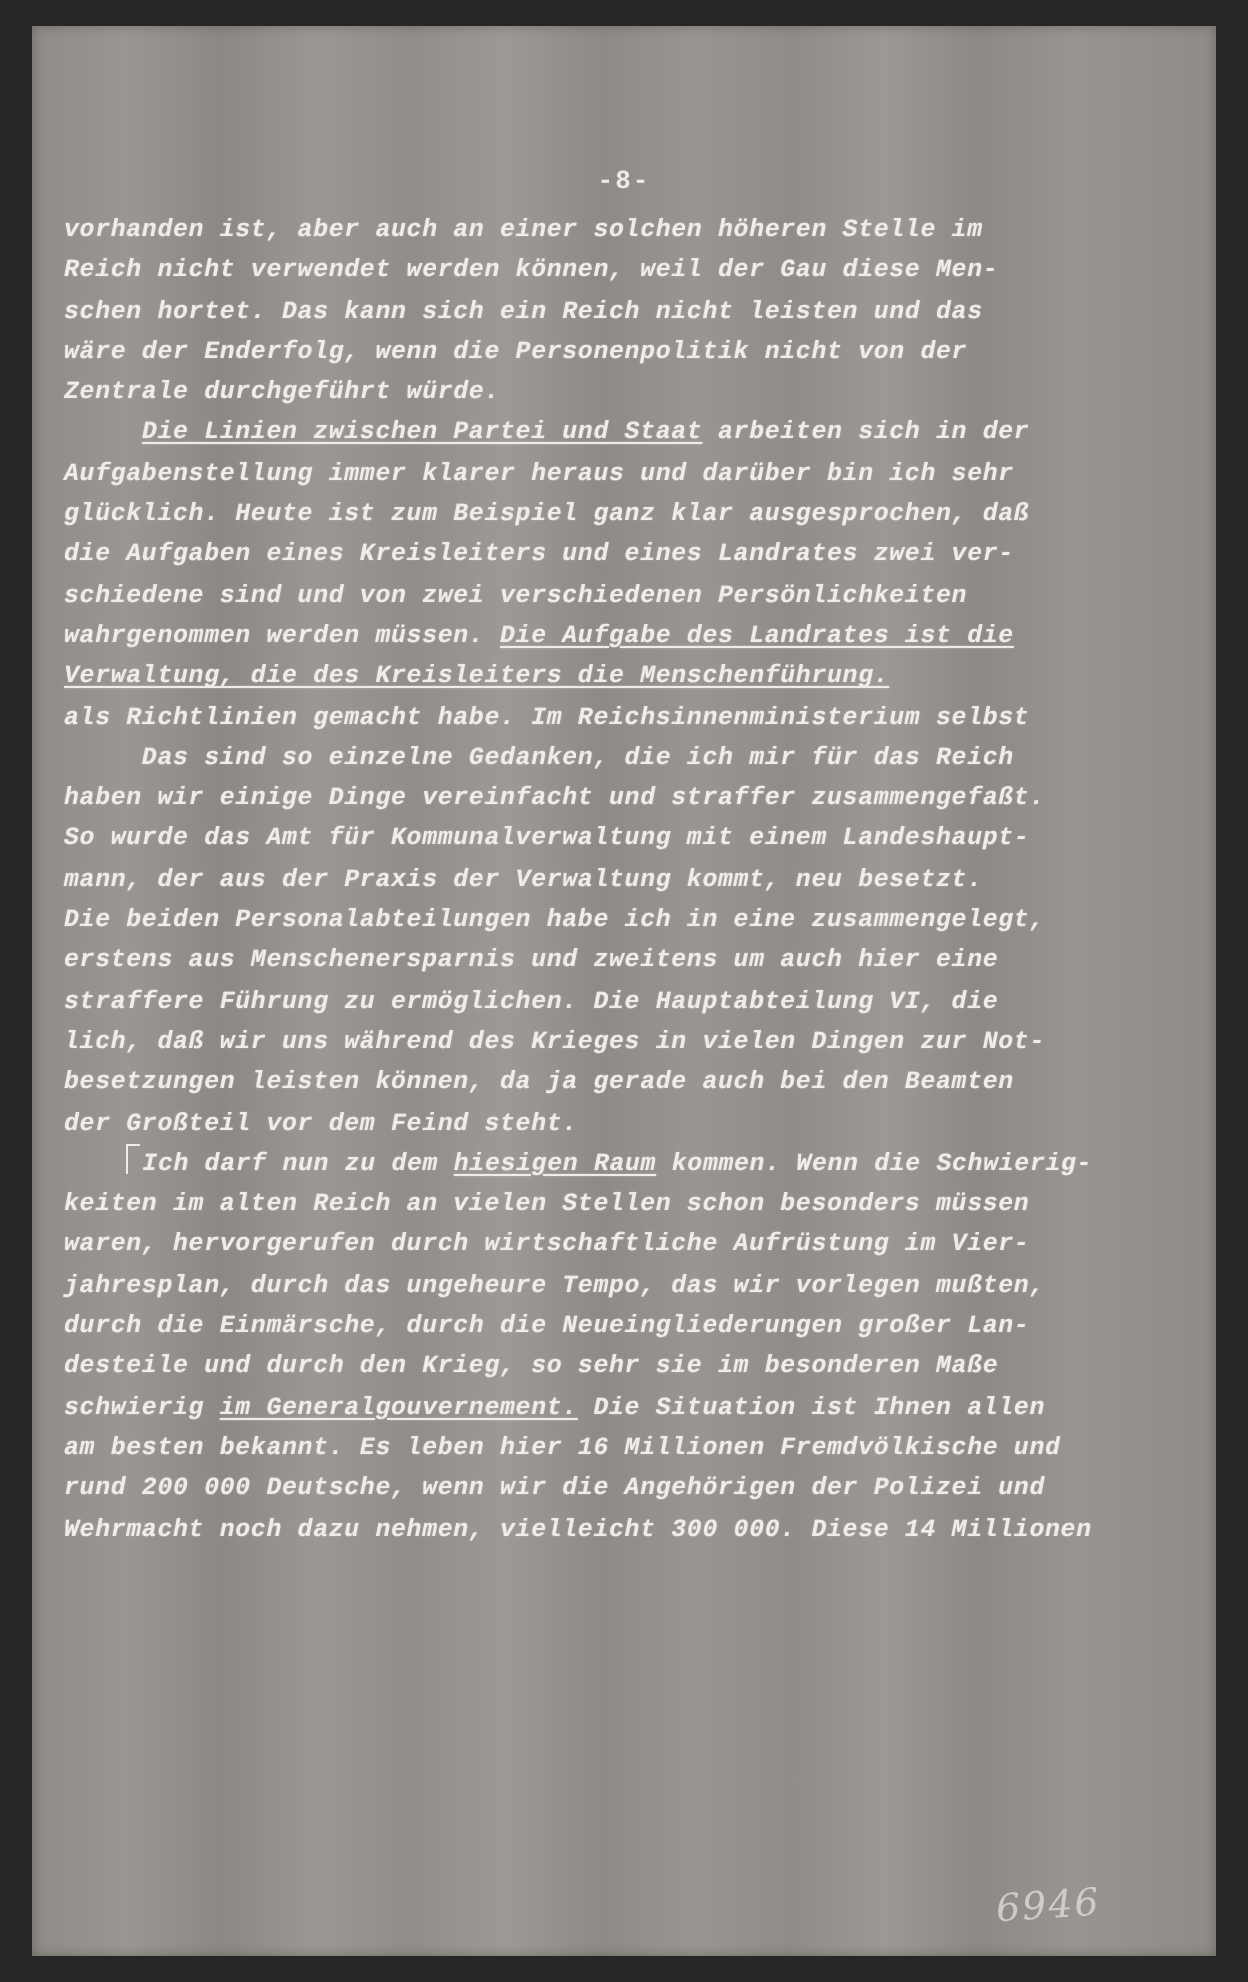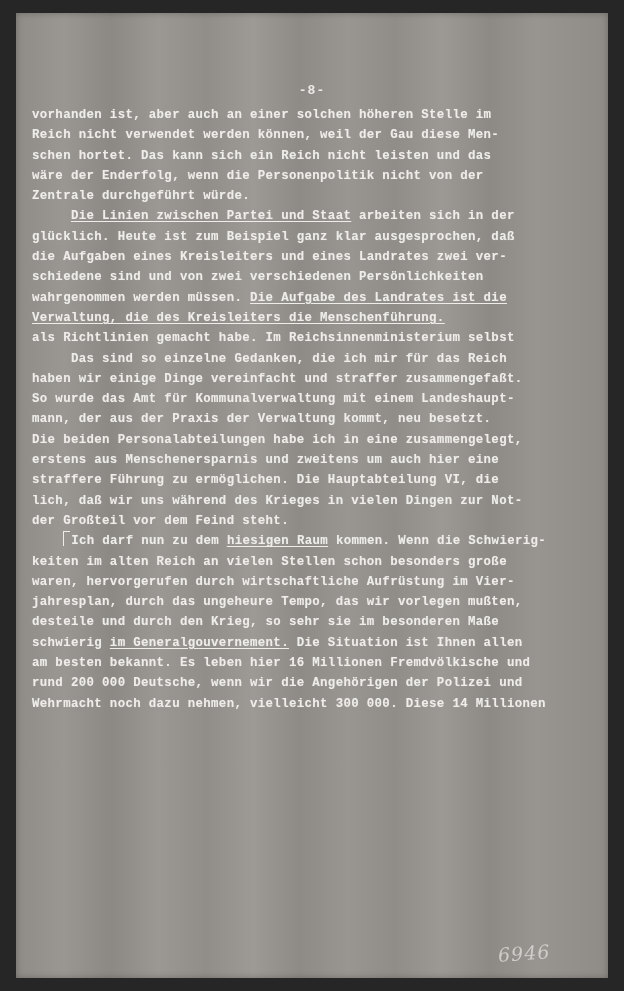--- a/index.html
+++ b/index.html
@@ -32,21 +32,21 @@
       position: absolute;
       left: 16px; top: 92px;
       width: 572px;
       color: #eeede9;
       font-weight: bold;
       font-size: 12.4px;
       line-height: 20.3px;
       letter-spacing: 0.35px;
       text-shadow: 0 0 1px rgba(255,255,255,0.35);
     }
-    .line { white-space: pre; height: 20.3px; }
+    .line { white-space: pre; height: 20.3px; font-style: italic; }
     .u { text-decoration: underline; text-underline-offset: 2px; text-align: center; }
     .bracket {
       display: inline-block;
       width: 6px; height: 14px;
       border-left: 1.5px solid #eeede9;
       border-top: 1.5px solid #eeede9;
       vertical-align: -2px;
       margin-right: 1px;
     }
     .archive-number {
@@ -66,39 +66,42 @@
 
 <div class="page">
   <div class="page-number">-8-</div>
   <div class="text-block" id="text-block">
       <div class="line"><span>vorhanden ist, aber auch an einer solchen höheren Stelle im</span></div>
       <div class="line"><span>Reich nicht verwendet werden können, weil der Gau diese Men-</span></div>
       <div class="line"><span>schen hortet. Das kann sich ein Reich nicht leisten und das</span></div>
       <div class="line"><span>wäre der Enderfolg, wenn die Personenpolitik nicht von der</span></div>
       <div class="line"><span>Zentrale durchgeführt würde.</span></div>
       <div class="line"><span>     </span><span class="u">Die Linien zwischen Partei und Staat</span><span> arbeiten sich in der</span></div>
+      <div class="line"><span>Aufgabenstellung immer klarer heraus und darüber bin ich sehr</span></div>
       <div class="line"><span>glücklich. Heute ist zum Beispiel ganz klar ausgesprochen, daß</span></div>
       <div class="line"><span>die Aufgaben eines Kreisleiters und eines Landrates zwei ver-</span></div>
       <div class="line"><span>schiedene sind und von zwei verschiedenen Persönlichkeiten</span></div>
       <div class="line"><span>wahrgenommen werden müssen. </span><span class="u">Die Aufgabe des Landrates ist die</span></div>
       <div class="line"><span class="u">Verwaltung, die des Kreisleiters die Menschenführung.</span></div>
       <div class="line"><span>als Richtlinien gemacht habe. Im Reichsinnenministerium selbst</span></div>
       <div class="line"><span>     Das sind so einzelne Gedanken, die ich mir für das Reich</span></div>
       <div class="line"><span>haben wir einige Dinge vereinfacht und straffer zusammengefaßt.</span></div>
       <div class="line"><span>So wurde das Amt für Kommunalverwaltung mit einem Landeshaupt-</span></div>
       <div class="line"><span>mann, der aus der Praxis der Verwaltung kommt, neu besetzt.</span></div>
       <div class="line"><span>Die beiden Personalabteilungen habe ich in eine zusammengelegt,</span></div>
       <div class="line"><span>erstens aus Menschenersparnis und zweitens um auch hier eine</span></div>
       <div class="line"><span>straffere Führung zu ermöglichen. Die Hauptabteilung VI, die</span></div>
       <div class="line"><span>lich, daß wir uns während des Krieges in vielen Dingen zur Not-</span></div>
+      <div class="line"><span>besetzungen leisten können, da ja gerade auch bei den Beamten</span></div>
       <div class="line"><span>der Großteil vor dem Feind steht.</span></div>
       <div class="line">    <span class="bracket"></span><span>Ich darf nun zu dem </span><span class="u">hiesigen Raum</span><span> kommen. Wenn die Schwierig-</span></div>
-      <div class="line"><span>keiten im alten Reich an vielen Stellen schon besonders große</span></div>
+      <div class="line"><span>keiten im alten Reich an vielen Stellen schon besonders müssen</span></div>
       <div class="line"><span>waren, hervorgerufen durch wirtschaftliche Aufrüstung im Vier-</span></div>
       <div class="line"><span>jahresplan, durch das ungeheure Tempo, das wir vorlegen mußten,</span></div>
+      <div class="line"><span>durch die Einmärsche, durch die Neueingliederungen großer Lan-</span></div>
       <div class="line"><span>desteile und durch den Krieg, so sehr sie im besonderen Maße</span></div>
       <div class="line"><span>schwierig </span><span class="u">im Generalgouvernement.</span><span> Die Situation ist Ihnen allen</span></div>
       <div class="line"><span>am besten bekannt. Es leben hier 16 Millionen Fremdvölkische und</span></div>
       <div class="line"><span>rund 200 000 Deutsche, wenn wir die Angehörigen der Polizei und</span></div>
       <div class="line"><span>Wehrmacht noch dazu nehmen, vielleicht 300 000. Diese 14 Millionen</span></div>
     </div>
   <div class="archive-number">6946</div>
 </div>
 
 </body></html>

